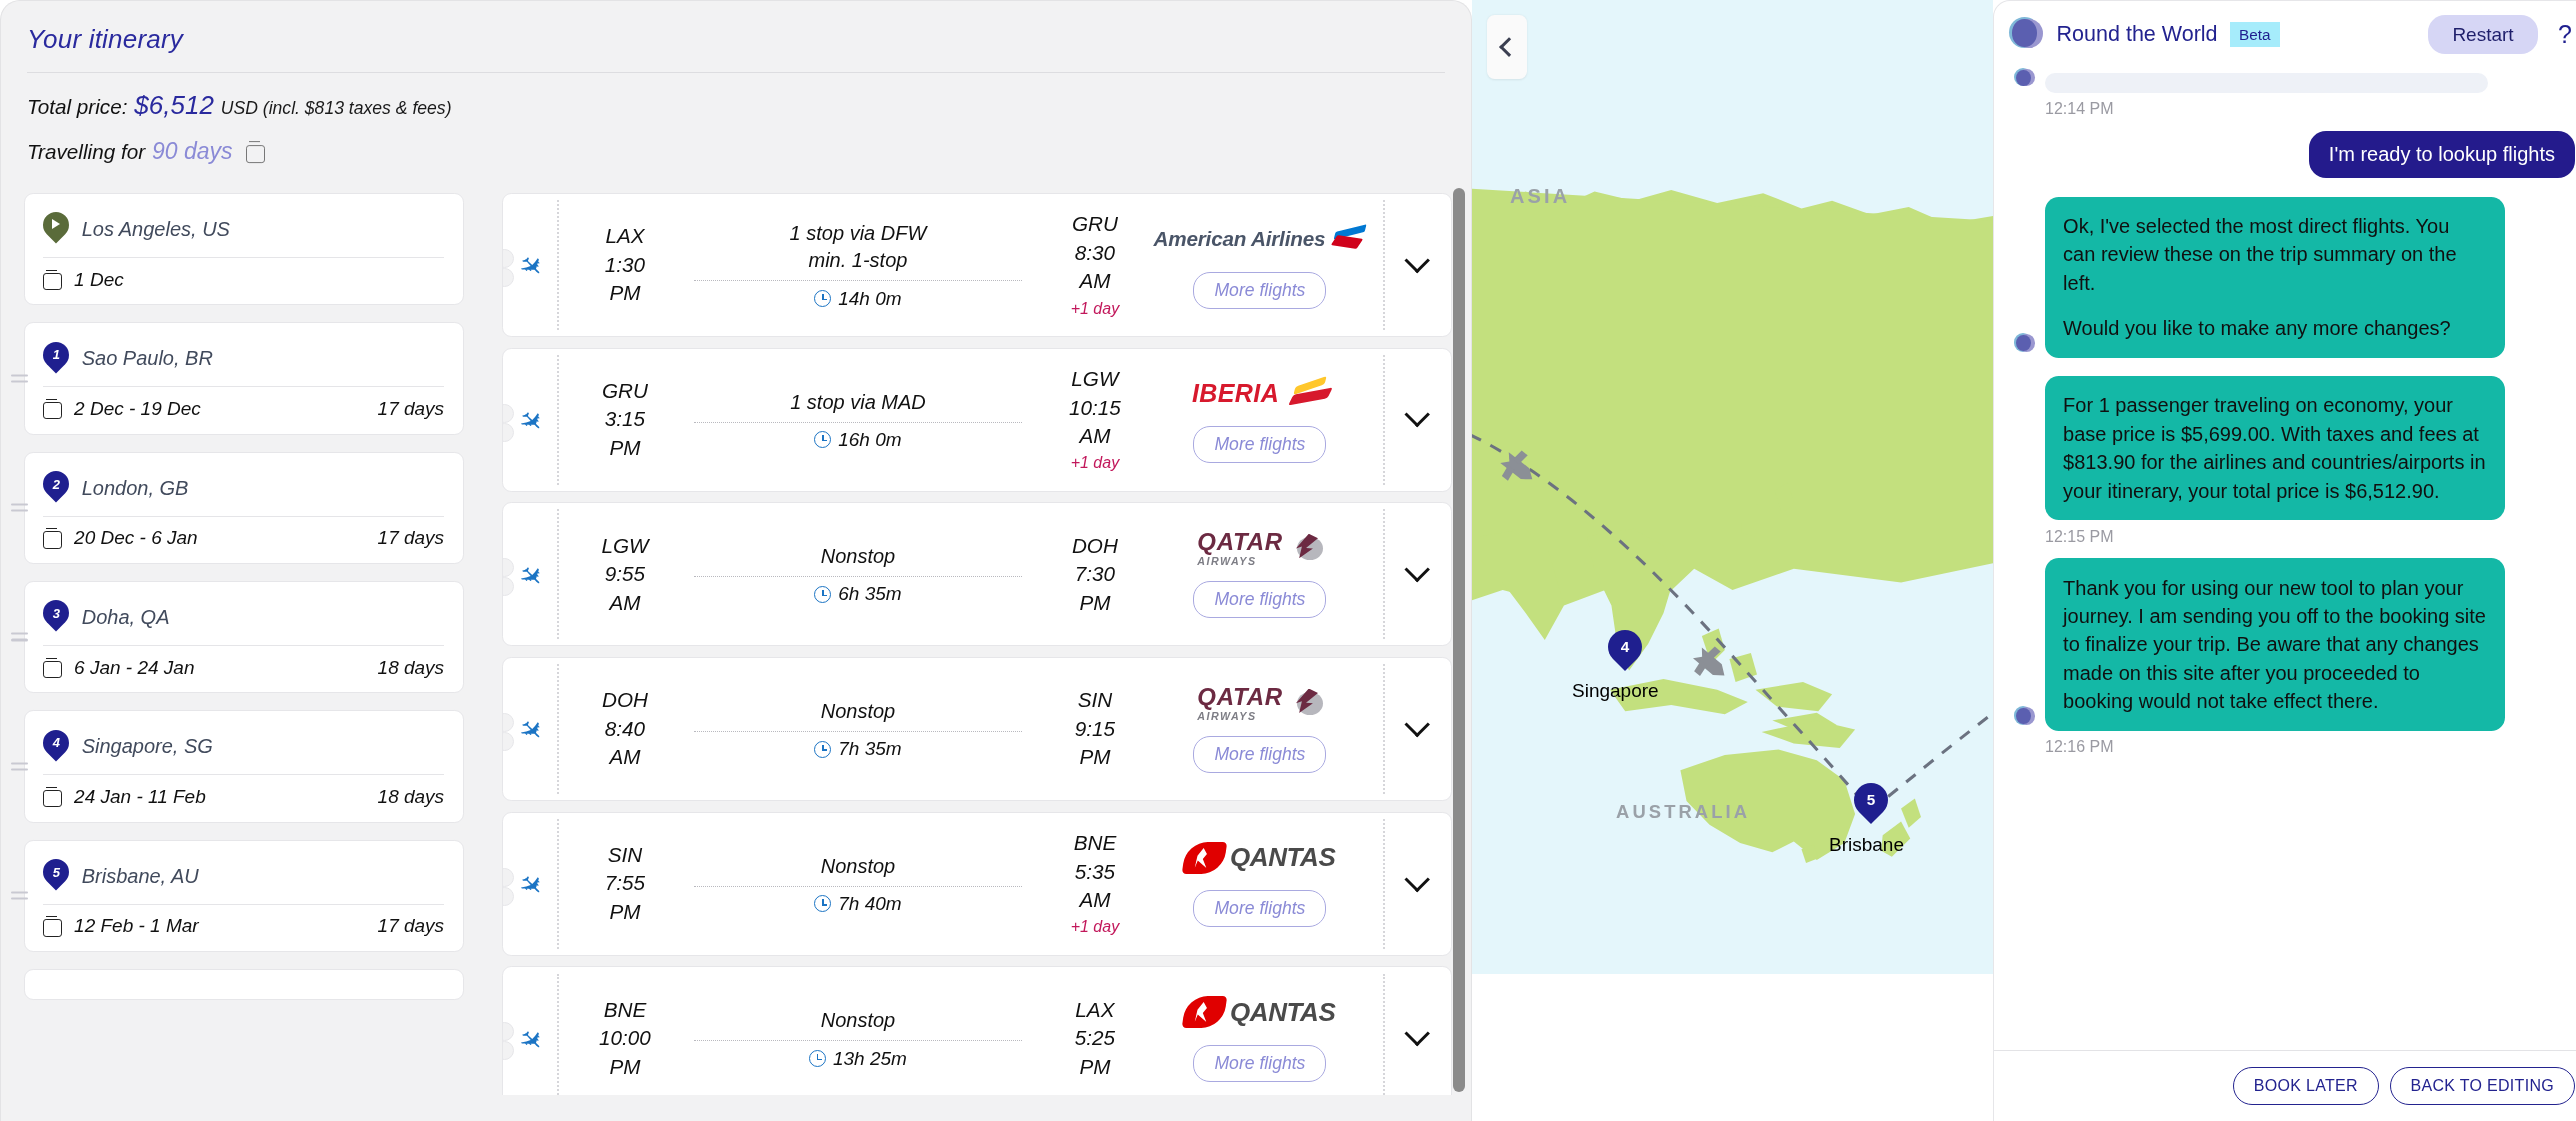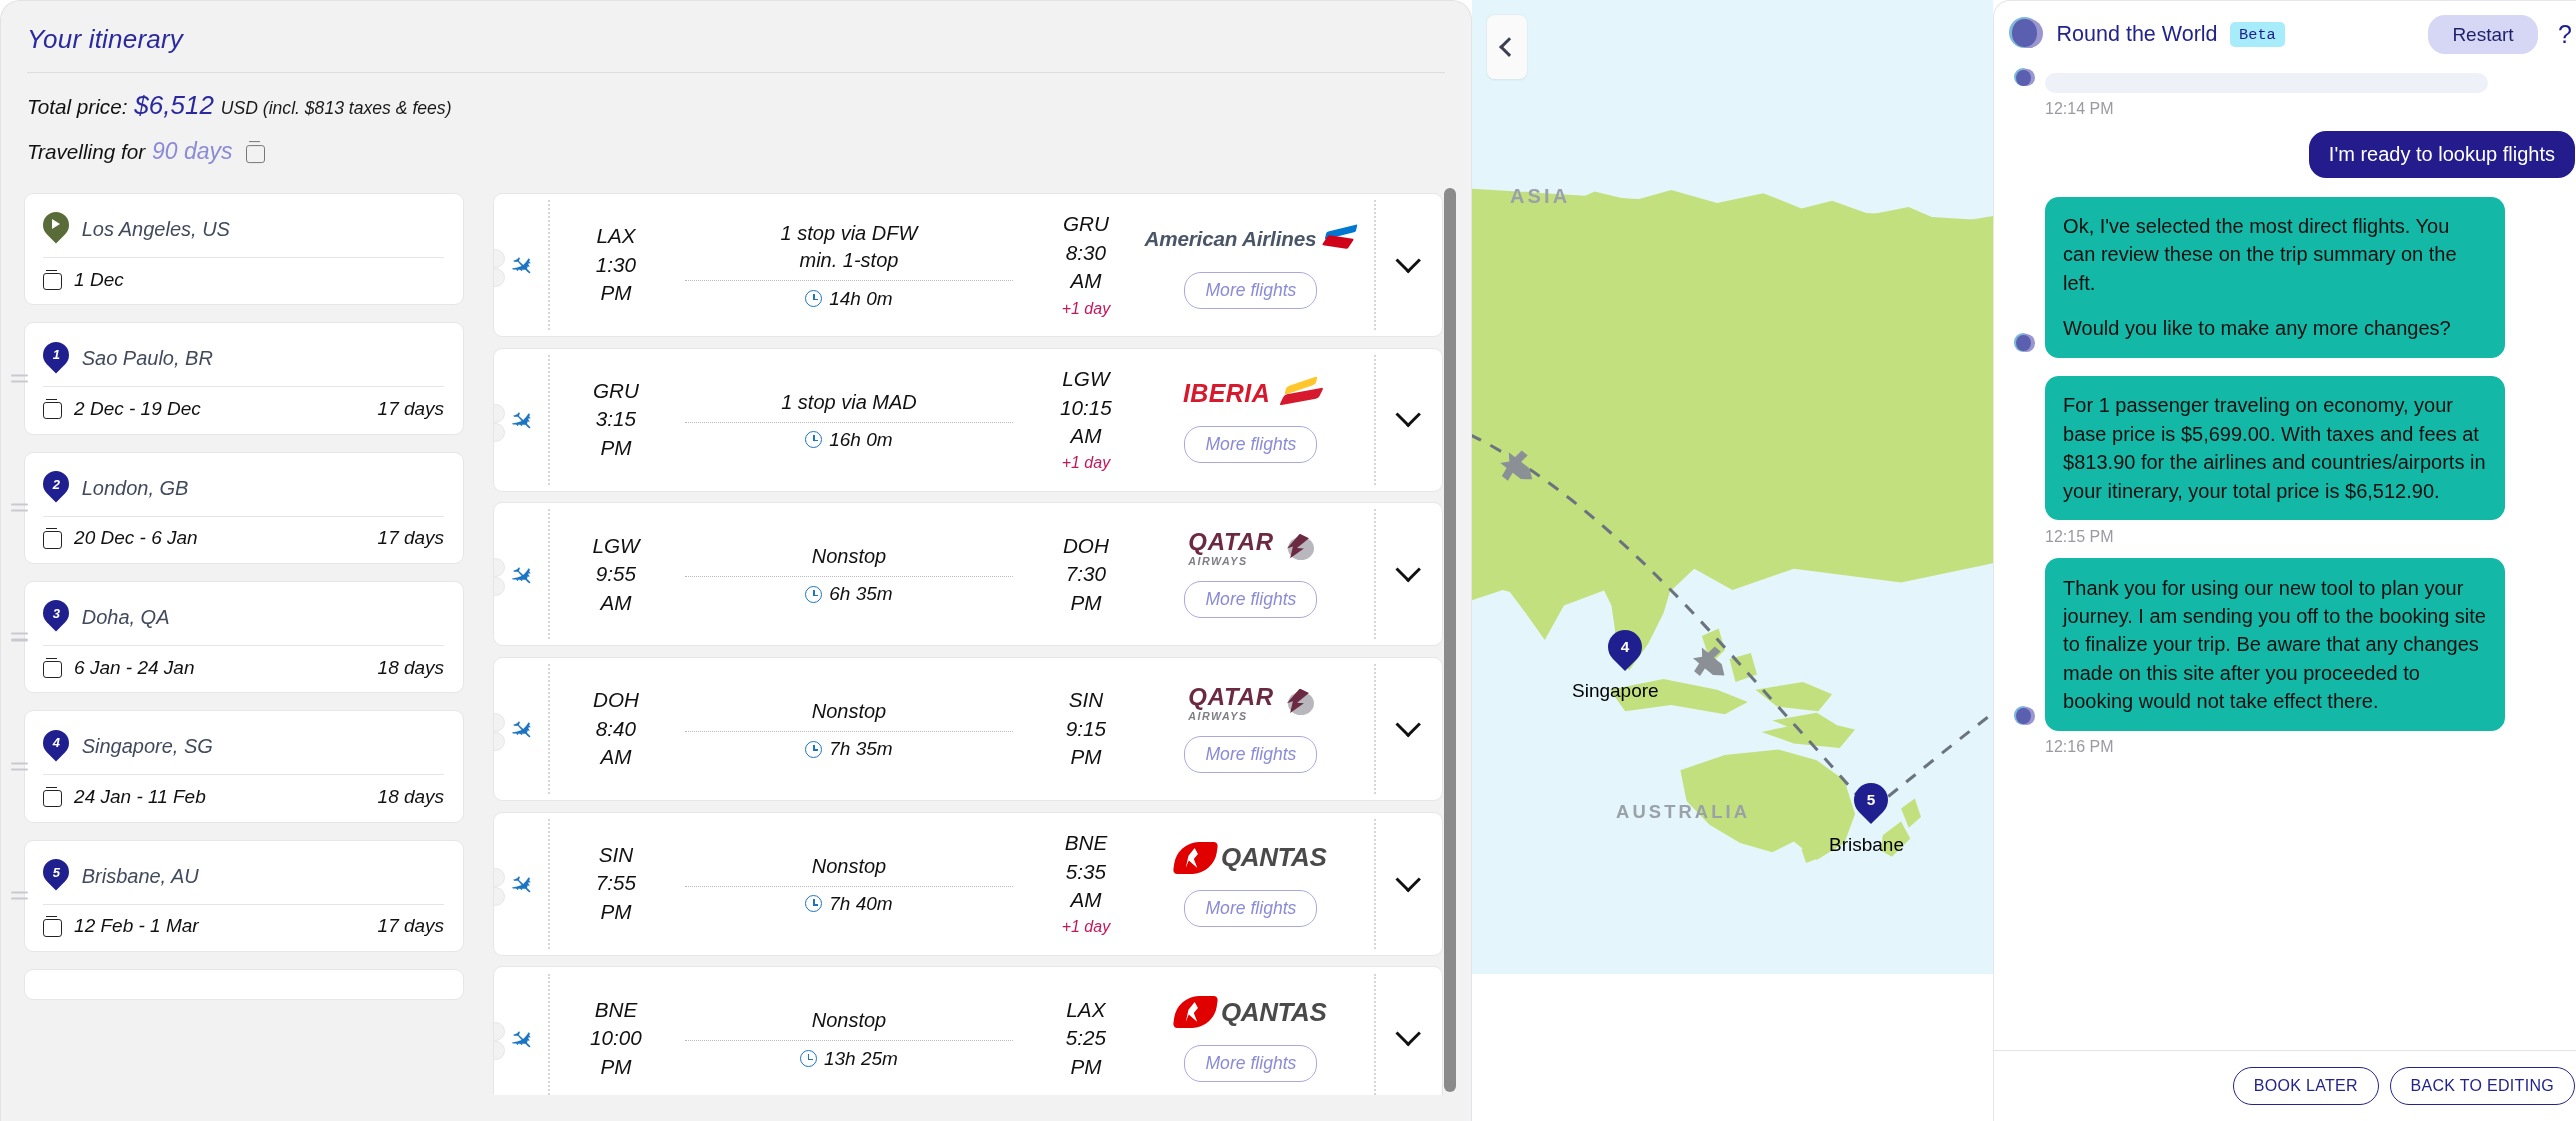--- a/index.html
+++ b/index.html
@@ -30,21 +30,21 @@
   .summary { padding: 17px 26px 4.6px 26px; }
   .summary-row { font-size: 20.7px; color: #111; margin-bottom: 17px; display: flex; align-items: baseline; gap: 6.9px;}
   .price-big { font-size: 26px; color: #2a2a9e; font-weight: 400; }
   .summary-sub { font-size: 17.6px; color: #1a1a1a; }
   .days-link { font-size: 23px; color: #8a8ad6; }
   .cal-ico { display:inline-block; width: 20px; height: 21.5px; position: relative; margin-left: 6.1px; transform: translateY(3.1px); }
   .cal-ico::before{ content:""; position:absolute; left:0.8px; top:3.8px; width:17px; height:16px; border:1.5px solid #777; border-radius:3.1px; }
   .cal-ico::after{ content:""; position:absolute; left:3.8px; top:0px; width:10.7px; height:3.1px; border-top:1.5px solid #777; }
 
   
-  .body-cols { display: flex; gap: 8px; padding: 0 0 0 0; height: 908px; }
+  .body-cols { display: flex; gap: 17px; padding: 0 0 0 0; height: 908px; }
   .cities-col { width: 484px; flex: 0 0 484px; padding: 6.1px 21.5px 0 23px; }
   .flights-col { width: 968px; flex: 0 0 968px; padding: 6.1px 18.4px 0 0; position: relative; overflow: hidden; }
 
   
   .city-card {
     background: #fff; border: 0.8px solid #e6e6e9; border-radius: 9.2px;
     margin-bottom: 17px; padding: 12.3px 18.4px 10.7px 18.4px; position: relative;
   }
   .city-top { display: flex; align-items: center; gap: 12.3px; padding: 6.1px 0 10.7px 0; }
   .pin { width: 26px; height: 34px; position: relative; flex: 0 0 26px; }
@@ -168,21 +168,21 @@
   }
   .chat-header {
     display: flex; align-items: center; gap: 12.3px; padding: 13.8px 15.3px;
     height: 67px; flex: 0 0 67px;
   }
   .brand-ico { width: 35px; height: 35px; position: relative; flex:0 0 35px;}
   .brand-ico .c1 { position:absolute; left:0; top:0; width:31px;height:31px;border-radius:50%;background:#7fb8d8;}
   .brand-ico .c2 { position:absolute; left:6.1px; top:1.5px; width:27.6px;height:29px;border-radius:50%;background:#9a97d0;}
   .brand-ico .c3 { position:absolute; left:3.1px; top:2.3px; width:24.5px;height:27.6px;border-radius:50%;background:#5b5fb0;}
   .brand-name { font-size: 21.5px; color: #23238f; }
-  .beta-badge { background: #a6ecfb; color:#1f1f8f; font-size: 15.3px; padding: 3.8px 9.2px; border-radius: 5px; font-family: Liberation Mono, monospace; }
+  .beta-badge { background: #a6ecfb; color:#1f1f8f; font-size: 15.3px; padding: 3.8px 9.2px; border-radius: 0; }
   .hdr-spacer { flex: 1 1 auto; }
   .restart-btn { background: #d6d6f5; color:#1f1f6b; font-size:19px; padding: 8.4px 24.5px; border-radius: 17px; }
   .help-ico { font-size: 25px; color:#1f1f8f; padding: 0 7.7px; }
 
   .chat-scroll { flex: 1 1 auto; overflow: hidden; padding: 0 20px; position: relative; }
   .msg-row { display:flex; align-items:flex-end; gap: 9.2px; margin-bottom: 7.7px; }
   .msg-row.user { justify-content: flex-end; }
   .av { width: 21.5px; height: 21.5px; position: relative; flex: 0 0 21.5px; margin-bottom: 3.1px;}
   .av .a1 { position:absolute; left:0;top:0;width:18.4px;height:18.4px;border-radius:50%;background:#7fb8d8;}
   .av .a2 { position:absolute; left:3.8px;top:0.8px;width:17px;height:17.6px;border-radius:50%;background:#9a97d0;}

